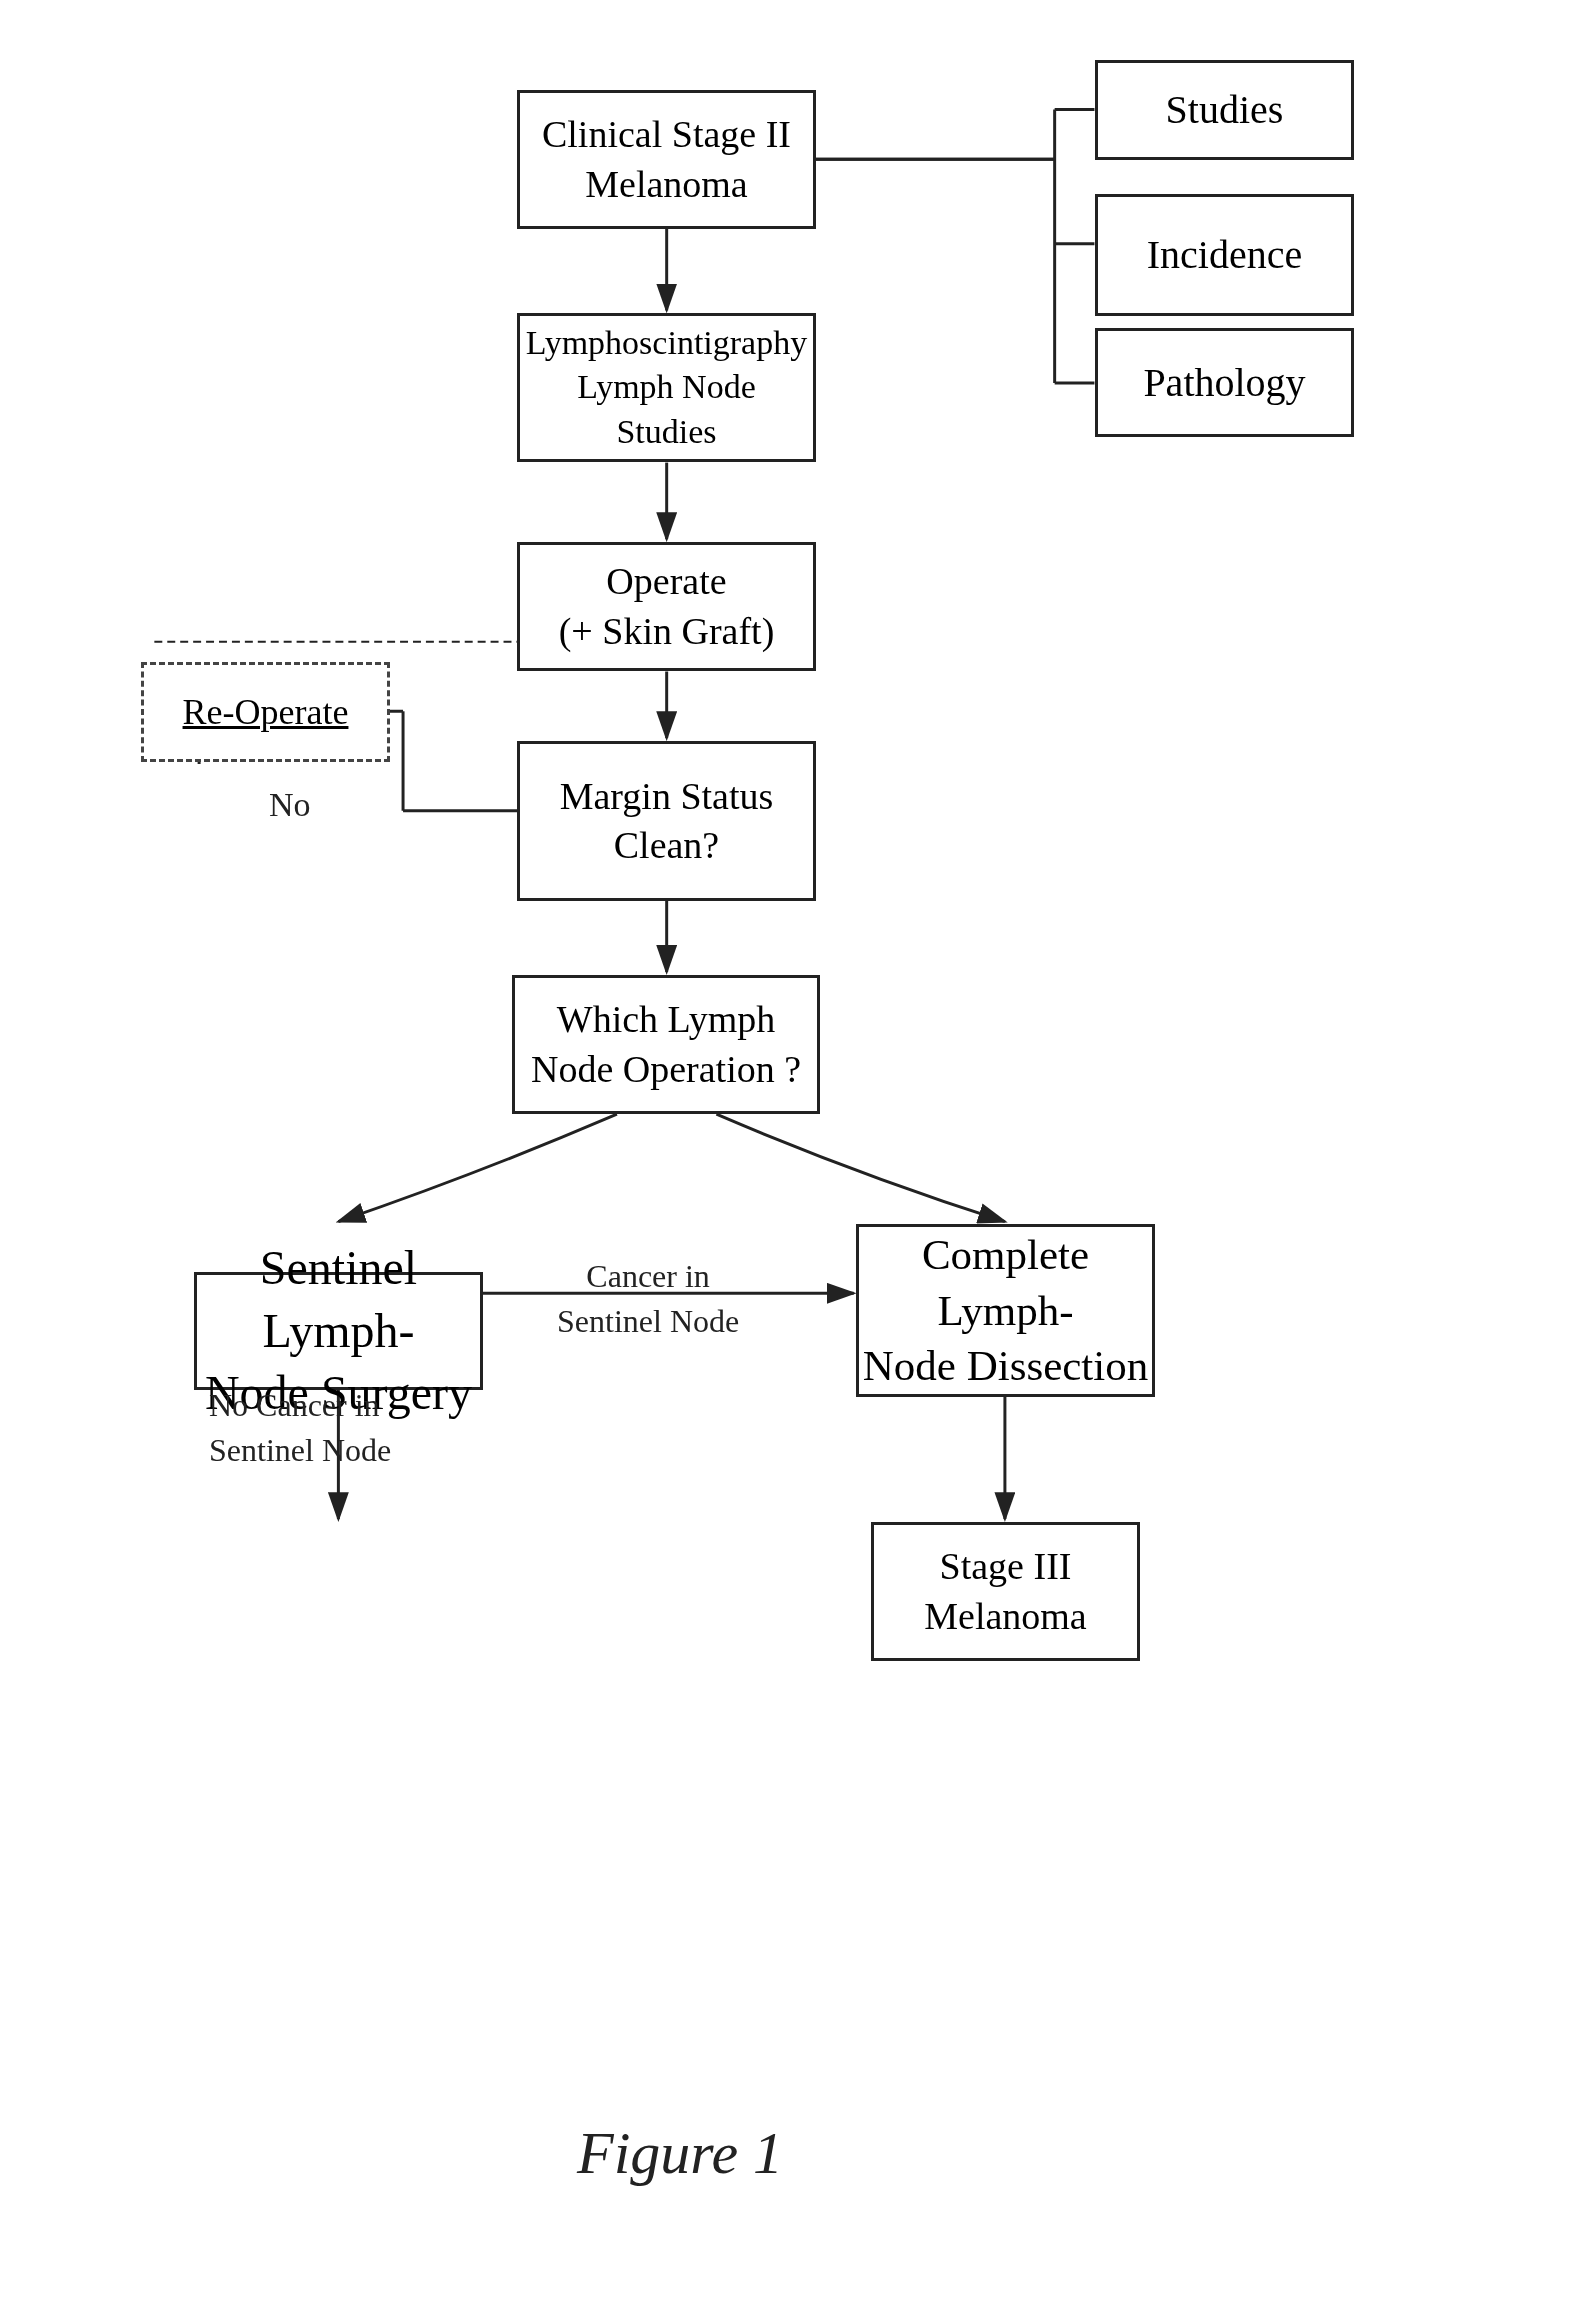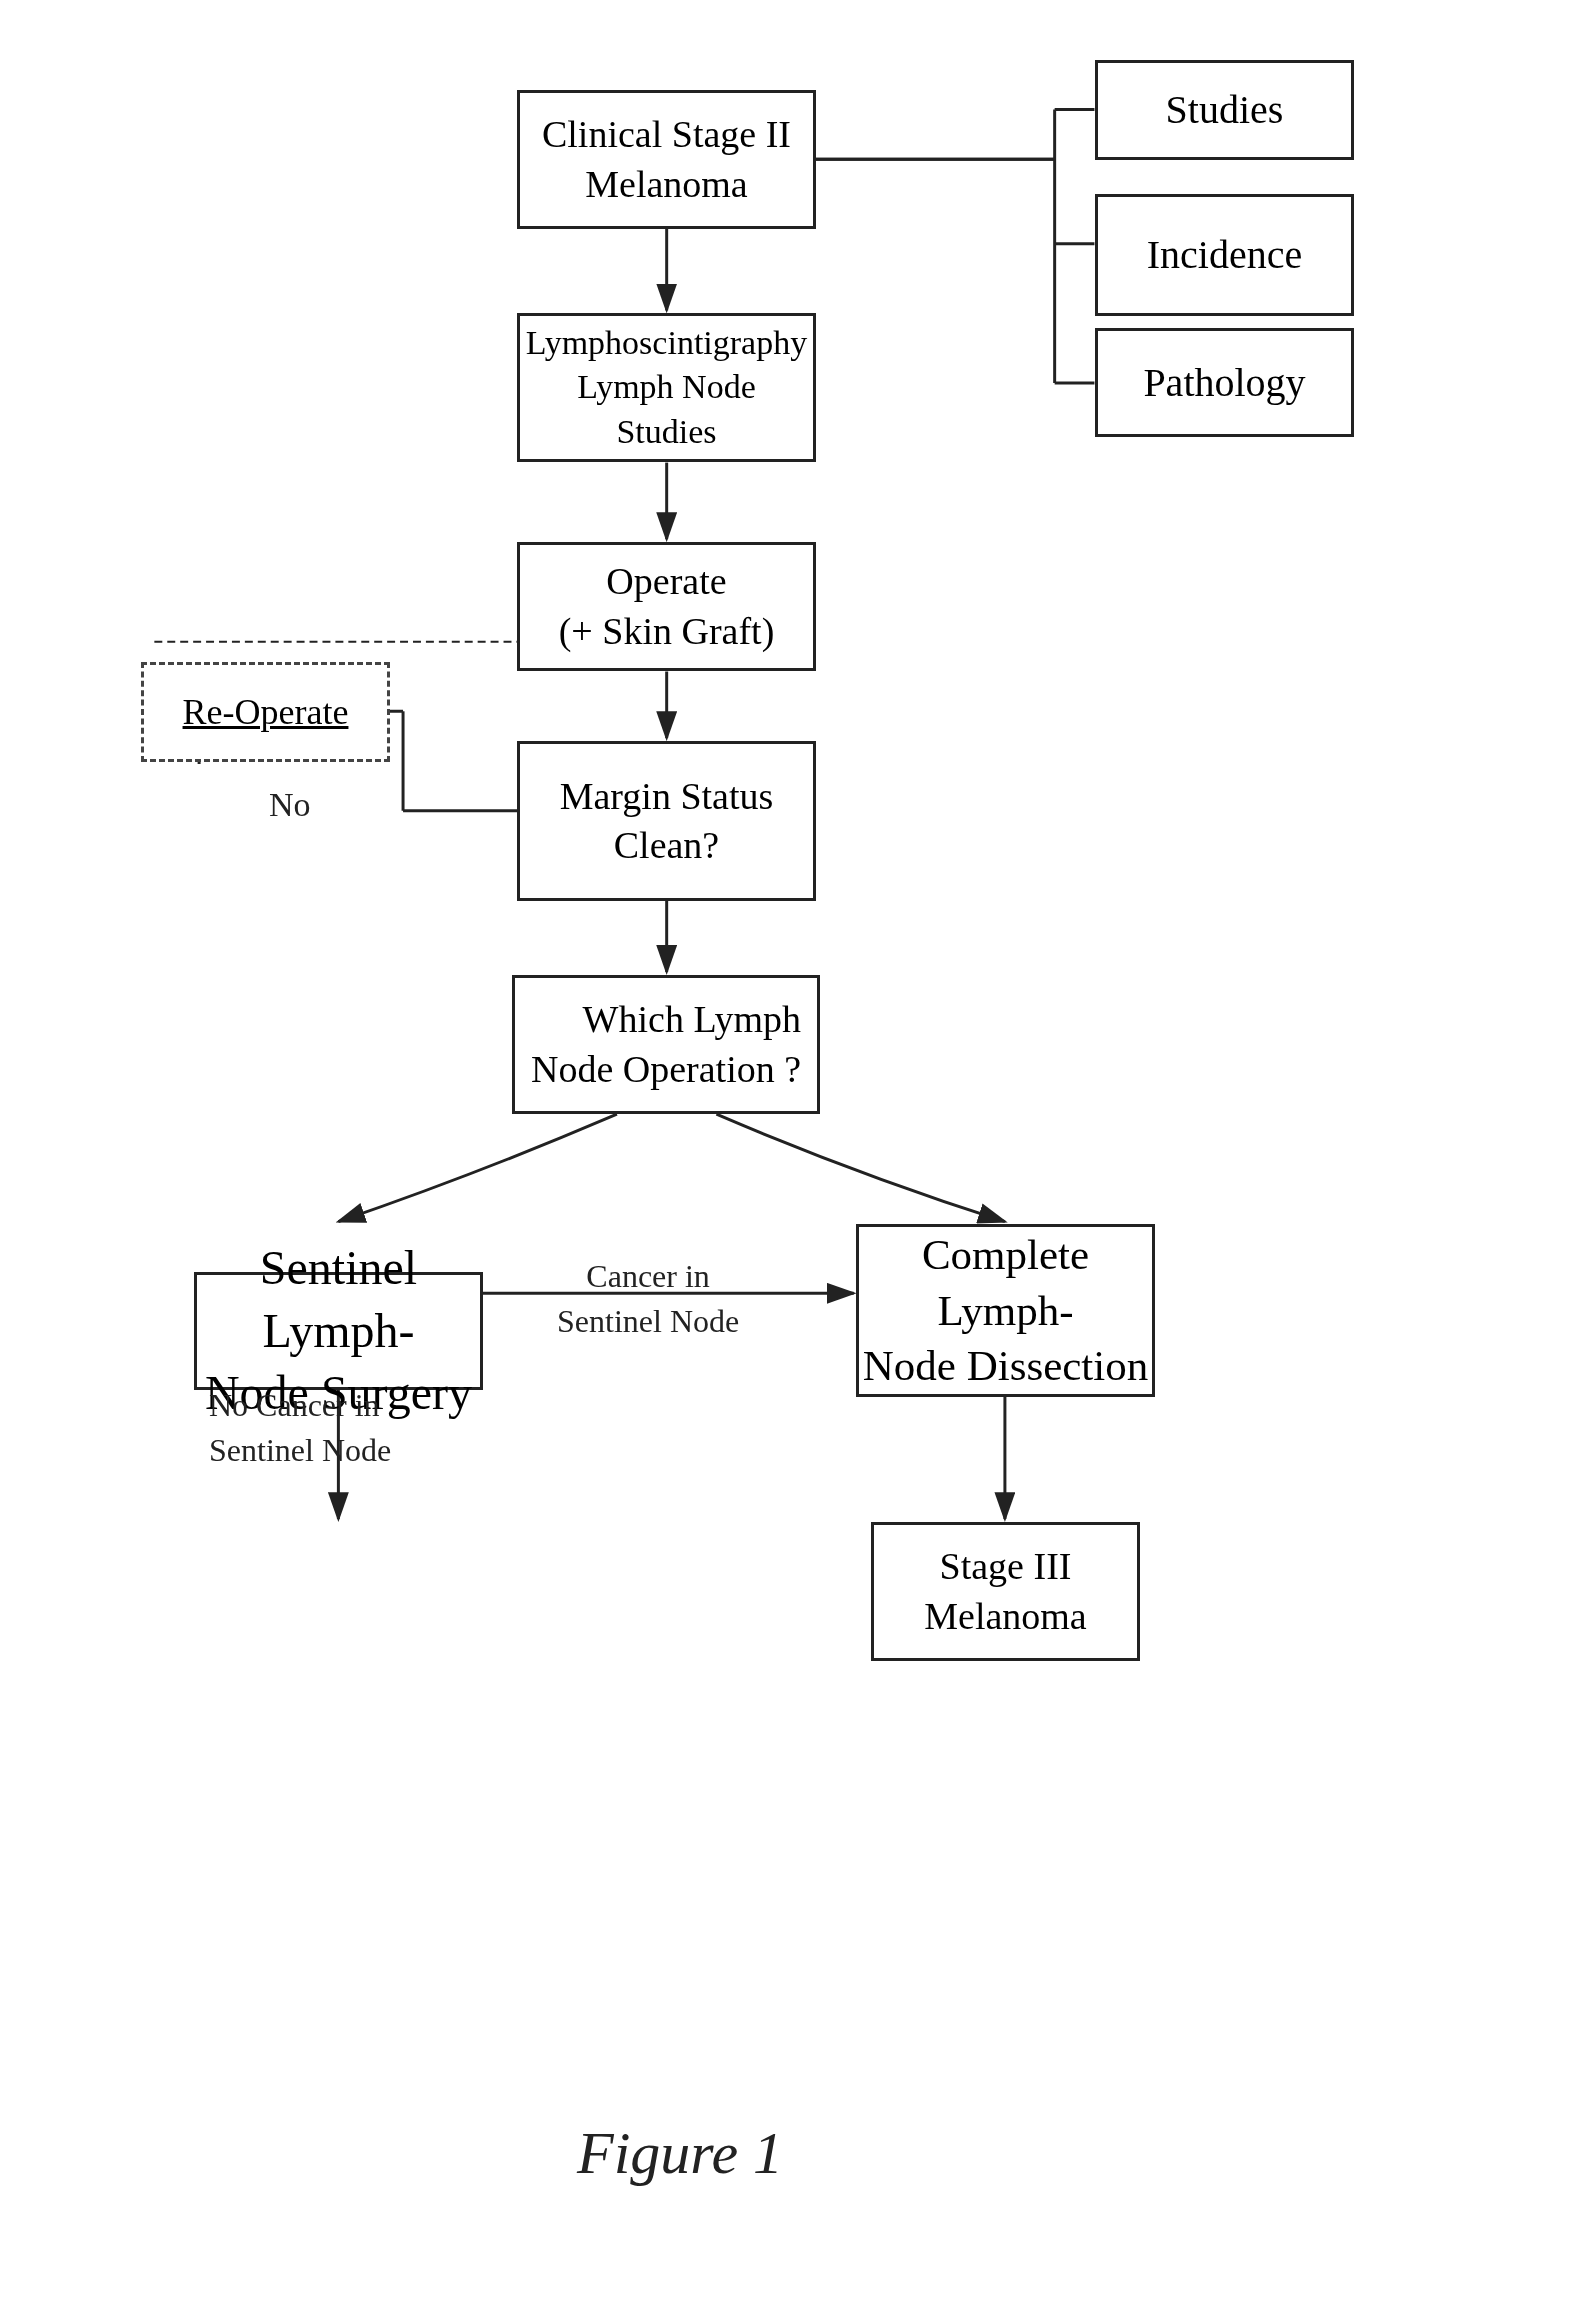--- a/index.html
+++ b/index.html
@@ -161,21 +161,21 @@
   </div>
 
   <div class="label-text" style="left:269px; top:786px; font-size:34px;">
     <span>No</span>
   </div>
 
   <div class="box" style="left:517px; top:741px; width:299px; height:160px; font-size:38px;">
     <span>Margin Status<br>Clean?</span>
   </div>
 
-  <div class="box" style="left:512px; top:975px; width:308px; height:139px; font-size:38px;text-align:right;">
+  <div class="box" style="left:512px; top:975px; width:308px; height:139px; font-size:38px;">
     <span>Which Lymph<br>Node Operation ?</span>
   </div>
 
   <div class="box" style="left:194px; top:1224px; width:289px; height:118px; font-size:48px;margin-top:48px;">
     <span>Sentinel Lymph-<br>Node Surgery</span>
   </div>
 
   <div class="label-text" style="left:557px; top:1254px; font-size:32px; line-height:1.4; text-align:center;">
     <span>Cancer in<br>Sentinel Node</span>
   </div>

